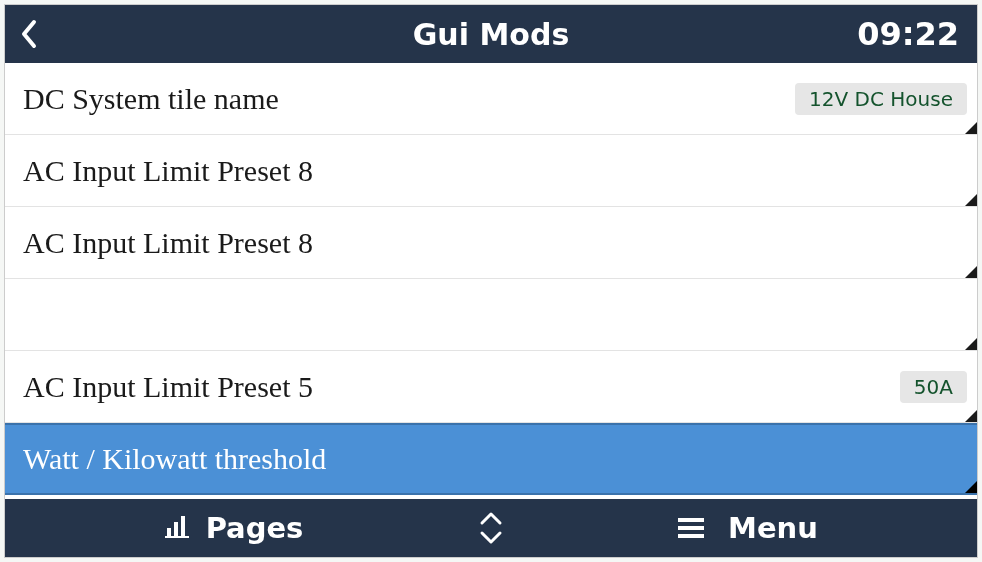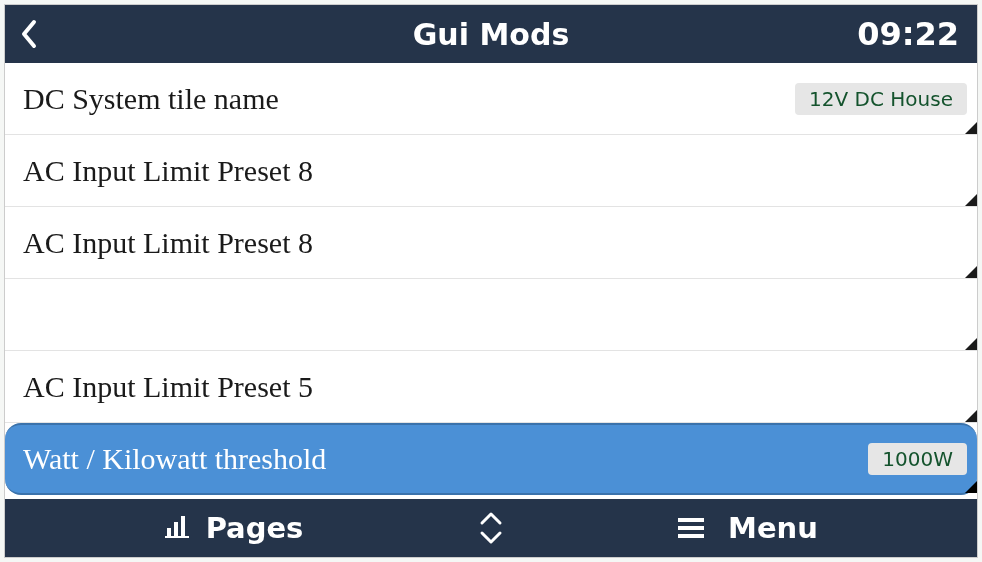--- a/index.html
+++ b/index.html
@@ -71,21 +71,20 @@
       padding: 0 10px 0 18px;
       border-bottom: 1px solid #e3e3e3;
       position: relative;
       font-size: 30px;
       color: #1a1a1a;
       cursor: pointer;
       background: #ffffff;
     }
     .row:last-of-type {
       border-bottom: none;
-      border-radius: 16px;
     }
     .row.selected {
       background: #4b90d6;
       color: #ffffff;
       border-top: 2px solid #3a72ab;
       border-bottom: 2px solid #3a72ab;
     }
     .row-label {
       flex: 1;
       font-family: Liberation Serif, serif;
@@ -182,25 +181,25 @@
     </div>
     <div class="row">
       <span class="row-label">AC Input Limit Preset 8</span>
       <span class="row-corner"></span>
     </div>
     <div class="row">
       <span class="row-corner"></span>
     </div>
     <div class="row">
       <span class="row-label">AC Input Limit Preset 5</span>
+      <span class="row-value">50A</span>
       <span class="row-corner"></span>
     </div>
     <div class="row selected">
       <span class="row-label">Watt / Kilowatt threshold</span>
-      <span class="row-value">1000W</span>
       <span class="row-corner"></span>
     </div>
   </div>
 
   <div class="footer">
     <div class="footer-pages">
       <span class="pages-icon">
         <svg viewBox="0 0 24 22">
           <rect x="2" y="12" width="4" height="8" fill="#ffffff"></rect>
           <rect x="9" y="6" width="4" height="14" fill="#ffffff"></rect>

